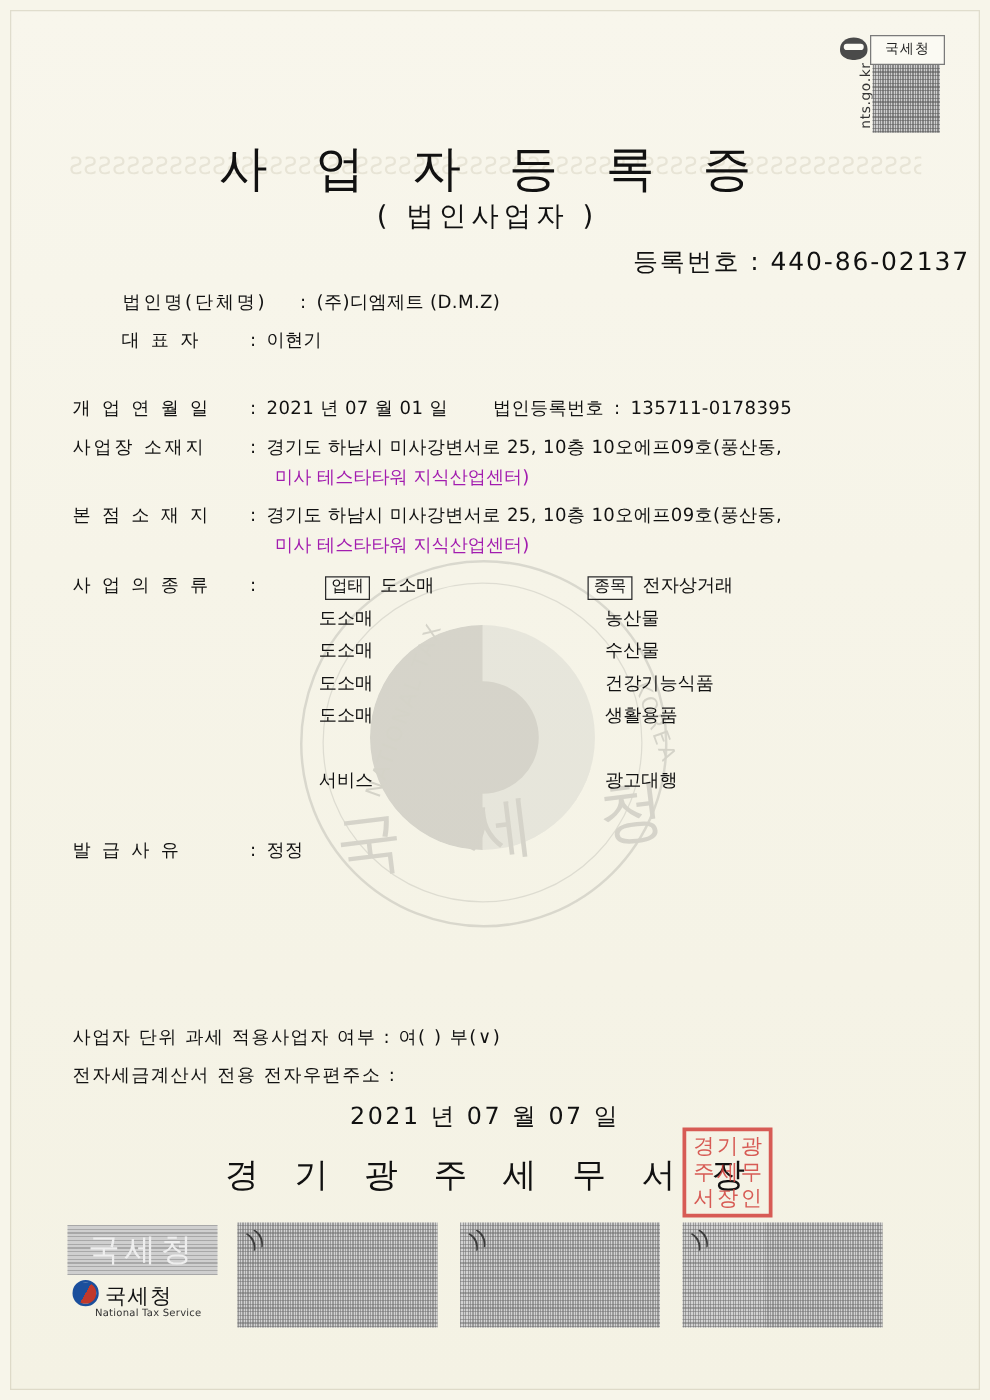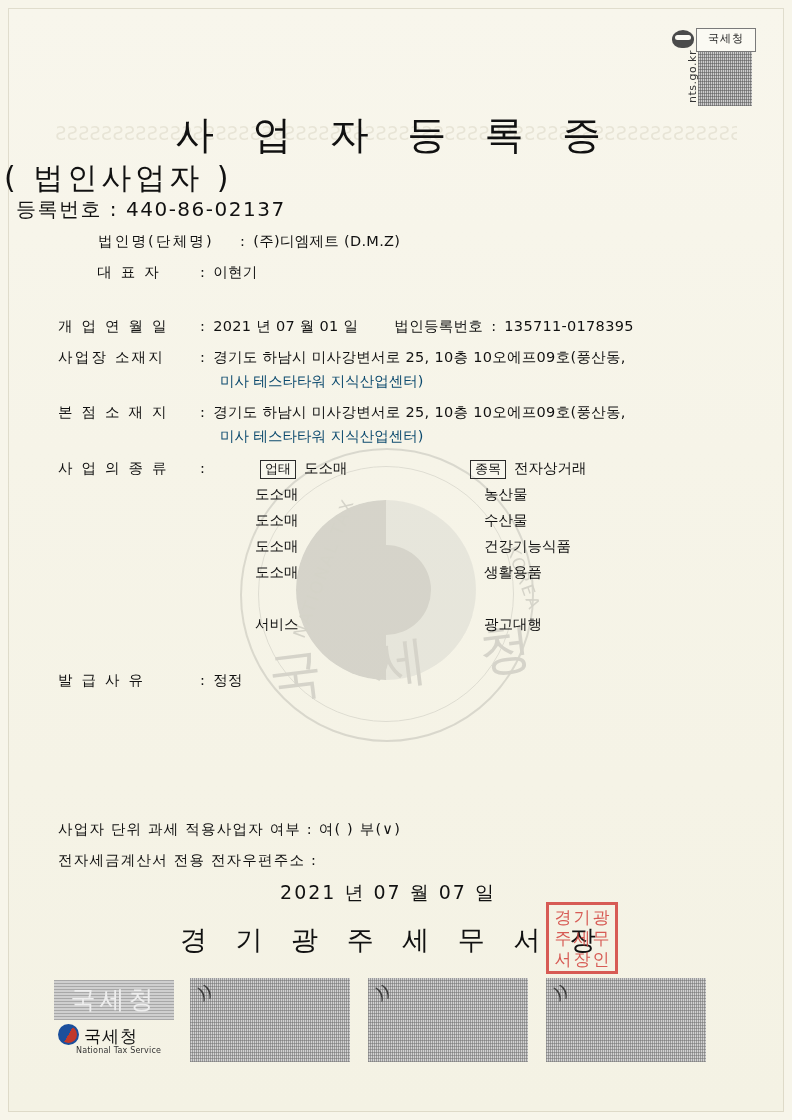--- a/index.html
+++ b/index.html
@@ -210,36 +210,35 @@
     font-size: 39px;
     letter-spacing: 13px;
     color: #111;
     text-indent: 13px;
   }
   .subtitle {
     position: absolute;
     top: 158px;
     left: 0;
     width: 776px;
-    text-align: left;
-    font-size: 30px;
+    text-align: center;
+    font-size: 22px;
     letter-spacing: 4px;
     color: #111;
     text-indent: 4px;
   }
   .regno {
     position: absolute;
     top: 196px;
     left: 0;
     width: 776px;
-    text-align: left;
+    text-align: right;
     font-size: 20px;
     letter-spacing: 1.5px;
     color: #111;
-    margin-left: 16px;
   }
 
   .row {
     position: absolute;
     left: 58px;
     font-size: 14.5px;
     color: #111;
     letter-spacing: 0.3px;
     white-space: nowrap;
   }
@@ -247,21 +246,21 @@
     display: inline-block;
     width: 142px;
     letter-spacing: 2.2px;
   }
   .colon { margin-right: 8px; }
   .val { letter-spacing: 0.3px; }
   .cont {
     position: absolute;
     left: 220px;
     font-size: 14.5px;
-    color: #0c4a6e;
+    color: #a21caf;
   }
 
   .boxed {
     display: inline-block;
     border: 1px solid #2b2b2b;
     padding: 0px 4px 1px 4px;
     font-size: 13px;
     line-height: 16px;
     margin-right: 8px;
     background: rgba(255,255,255,0.25);

